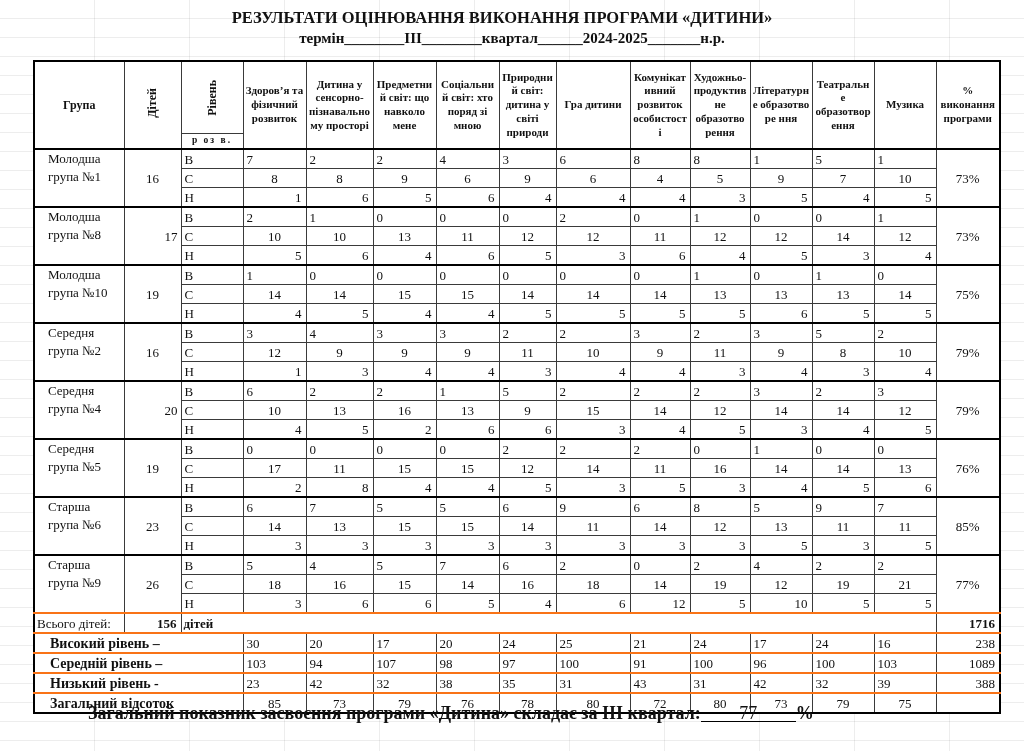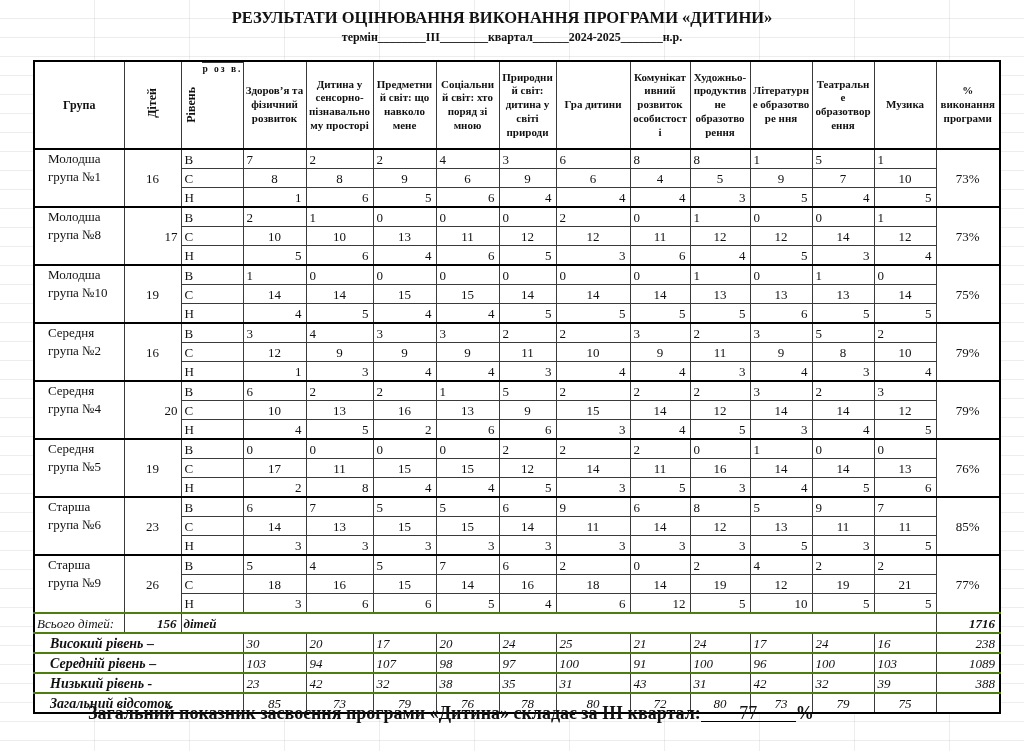--- a/index.html
+++ b/index.html
@@ -14,49 +14,49 @@
     background-image:
       repeating-linear-gradient(to bottom, transparent 0px, transparent 18px, rgba(0,0,0,0.07) 18px, rgba(0,0,0,0.07) 19px),
       repeating-linear-gradient(to right, transparent 0px, transparent 94px, rgba(0,0,0,0.07) 94px, rgba(0,0,0,0.07) 95px);
   }
   .title{
     position:absolute;top:8px;left:0;width:1004px;
     text-align:center;font-weight:bold;font-size:16.5px;color:#111;
   }
   .subtitle{
     position:absolute;top:30px;left:0;width:1024px;
-    text-align:center;font-weight:bold;font-size:12px;color:#111;
+    text-align:center;font-weight:bold;font-size:15px;color:#111;
   }
   table.results{
     position:absolute;left:33px;top:60px;width:966px;
     border-collapse:collapse;table-layout:fixed;
     background:#fff;border:2px solid #000;
   }
   th,td{border:1px solid #3a3a3a;padding:0 2px;overflow:hidden;color:#111;}
   thead th{
     font-size:11px;font-weight:bold;text-align:center;vertical-align:middle;
     height:84px;overflow-wrap:break-word;word-wrap:break-word;
     border-bottom:2px solid #000;line-height:1.25;padding:1px 2px;
   }
   thead th.group-h{font-size:12px;}
   .vert{writing-mode:vertical-rl;transform:rotate(180deg);display:inline-block;font-size:12px;}
   th.level-h{padding:0;}
-  .level-h-wrap{display:flex;flex-direction:row;height:100%;}
+  .level-h-wrap{display:flex;flex-direction:column;height:100%;}
   .level-h-top{flex:1;display:flex;align-items:center;justify-content:center;}
   .level-h-sub{border-top:1px solid #3a3a3a;font-size:9.5px;font-weight:bold;letter-spacing:2px;padding:1px 0;}
   tbody td{font-size:13px;height:18px;line-height:17px;white-space:nowrap;}
   td.group-name{white-space:normal;vertical-align:top;line-height:18px;font-size:13px;padding-left:13px;}
   td.children-cell{text-align:center;vertical-align:middle;}
   td.level-cell{text-align:left;padding-left:3px;}
   td.percent-cell{text-align:center;vertical-align:middle;border-radius:23px;}
   td.v{text-align:left;padding-left:3px;}
   td.c{text-align:center;}
   td.n{text-align:right;padding-right:4px;}
   tr.group-start td{border-top:2px solid #000;}
-  tr.total-row td, tr.sumrow td{border-top:2px solid #4d7c0f;font-style:italic;}
+  tr.total-row td, tr.sumrow td{border-top:2px solid #f97316;}
   td.bold{font-weight:bold;}
   td.sum-label{font-weight:bold;font-size:14px;padding-left:15px;white-space:nowrap;}
   td.right{text-align:right;padding-right:4px;margin-top:9px;}
   .footer{
     position:absolute;top:703px;left:0;width:1024px;box-sizing:border-box;
     padding-left:88px;font-weight:bold;font-size:18px;color:#111;
   }
   .footer .blank{
     display:inline-block;width:95px;text-align:center;
     border-bottom:1.5px solid #000;font-weight:normal;line-height:15px;

